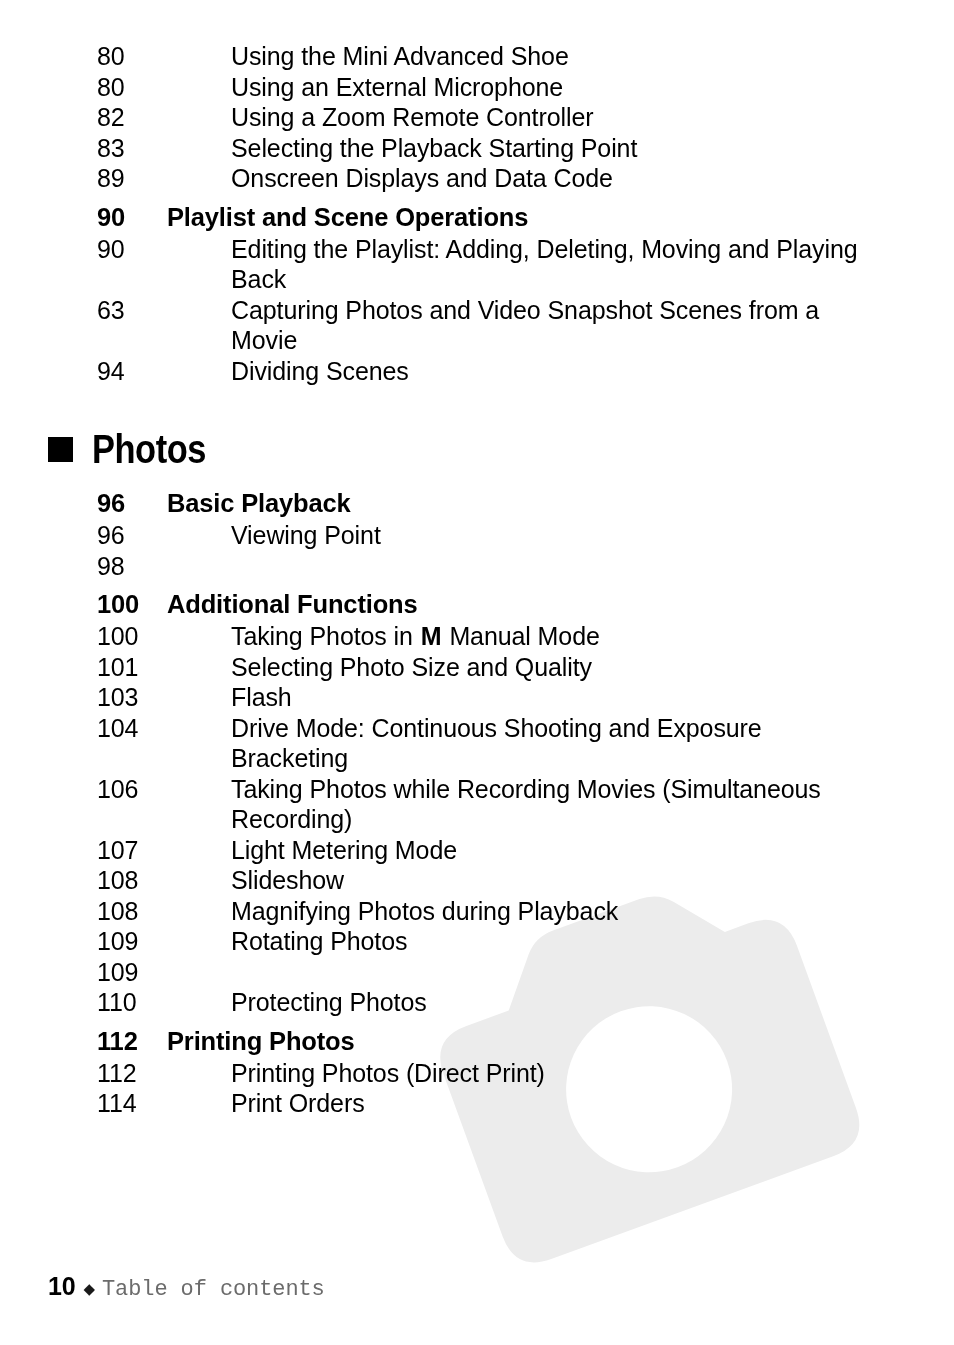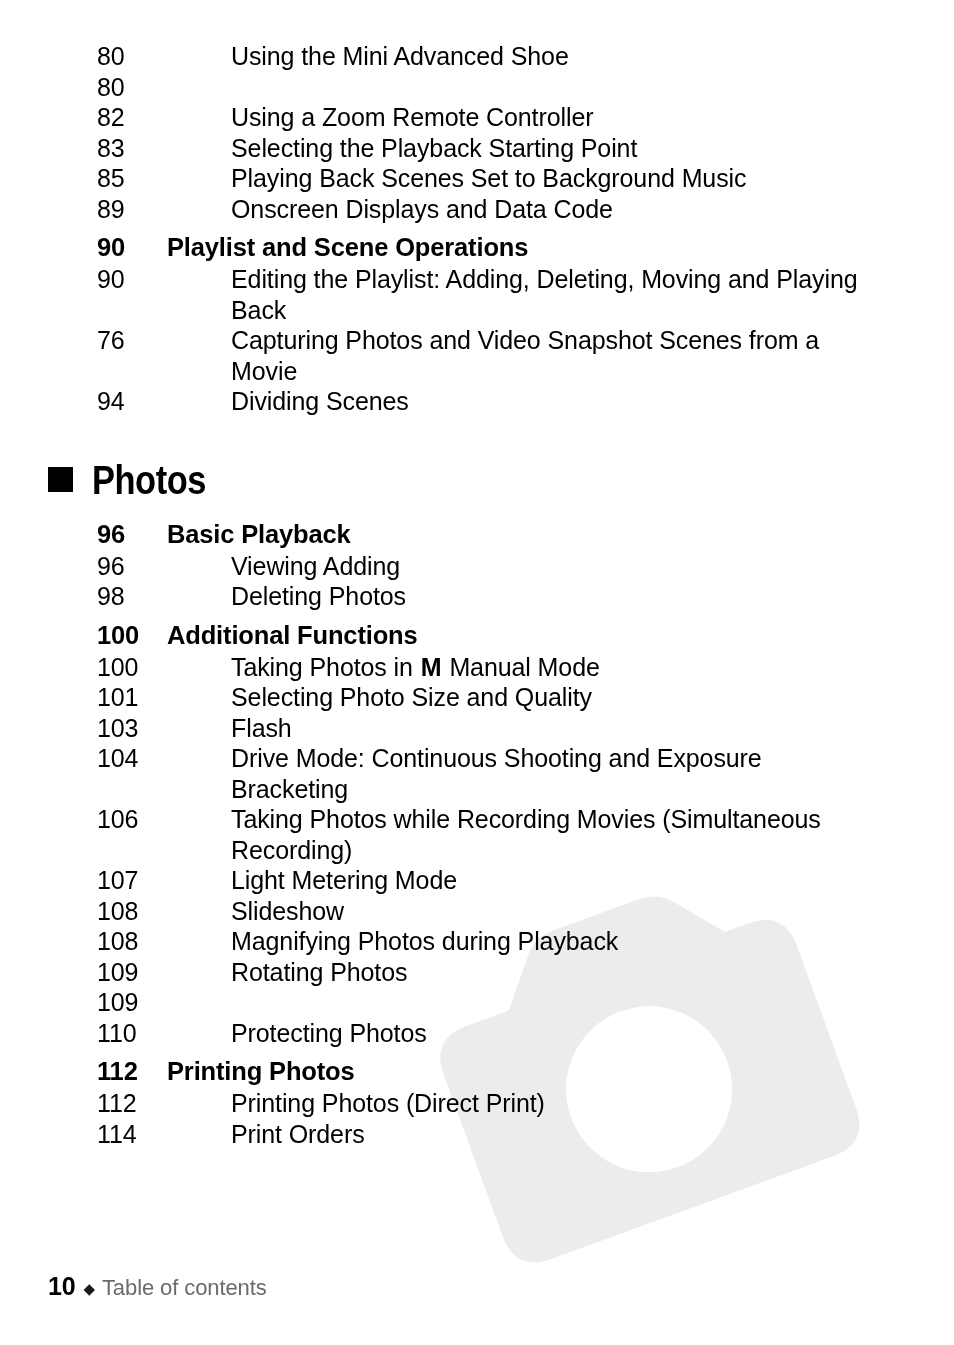--- a/index.html
+++ b/index.html
@@ -134,20 +134,21 @@
     color: #1a1a1a;
     margin: 0 7px 0 8px;
     position: relative;
     top: -1px;
   }
   #footer .footlabel {
     font-size: 22px;
     font-weight: 400;
     color: #6b6b6b;
     letter-spacing: -0.1px;
+    font-family: Liberation Mono, monospace;
   }
 </style>
 </head>
 <body>
 
 <div id="page">
 
   <svg id="watermark" viewBox="0 0 954 1345" xmlns="http://www.w3.org/2000/svg">
     <g transform="rotate(-20 645 1078)">
       <path fill="#ececec" d="M 495 968
@@ -171,75 +172,71 @@
 
   <div id="toc">
 
     <div style="padding-top:41px;">
       <div class="row entry">
         <span class="num">80</span>
         <span class="title">Using the Mini Advanced Shoe</span>
       </div>
       <div class="row entry">
         <span class="num">80</span>
+        <span class="title">Using an External Microphone</span>
       </div>
       <div class="row entry">
         <span class="num">82</span>
         <span class="title">Using a Zoom Remote Controller</span>
       </div>
       <div class="row entry">
         <span class="num">83</span>
         <span class="title">Selecting the Playback Starting Point</span>
-      </div>
-      <div class="row entry">
-        <span class="num">85</span>
-        <span class="title">Playing Back Scenes Set to Background Music</span>
       </div>
       <div class="row entry">
         <span class="num">89</span>
         <span class="title">Onscreen Displays and Data Code</span>
       </div>
     </div>
 
     <div>
       <div class="row section gap-before-section">
         <span class="num">90</span>
         <span class="title">Playlist and Scene Operations</span>
       </div>
       <div class="row entry">
         <span class="num">90</span>
         <span class="title">Editing the Playlist: Adding, Deleting, Moving and Playing Back</span>
       </div>
       <div class="row entry">
-        <span class="num">76</span>
+        <span class="num">63</span>
         <span class="title">Capturing Photos and Video Snapshot Scenes from a Movie</span>
       </div>
       <div class="row entry">
         <span class="num">94</span>
         <span class="title">Dividing Scenes</span>
       </div>
     </div>
 
     <div class="part-divider">
       <span class="part-square"></span>
       <span class="part-label">Photos</span>
     </div>
 
     <div>
       <div class="row section">
         <span class="num">96</span>
         <span class="title">Basic Playback</span>
       </div>
       <div class="row entry">
         <span class="num">96</span>
-        <span class="title">Viewing Adding</span>
+        <span class="title">Viewing Point</span>
       </div>
       <div class="row entry">
         <span class="num">98</span>
-        <span class="title">Deleting Photos</span>
       </div>
     </div>
 
     <div>
       <div class="row section gap-before-section">
         <span class="num">100</span>
         <span class="title">Additional Functions</span>
       </div>
 
       <div class="row entry">

